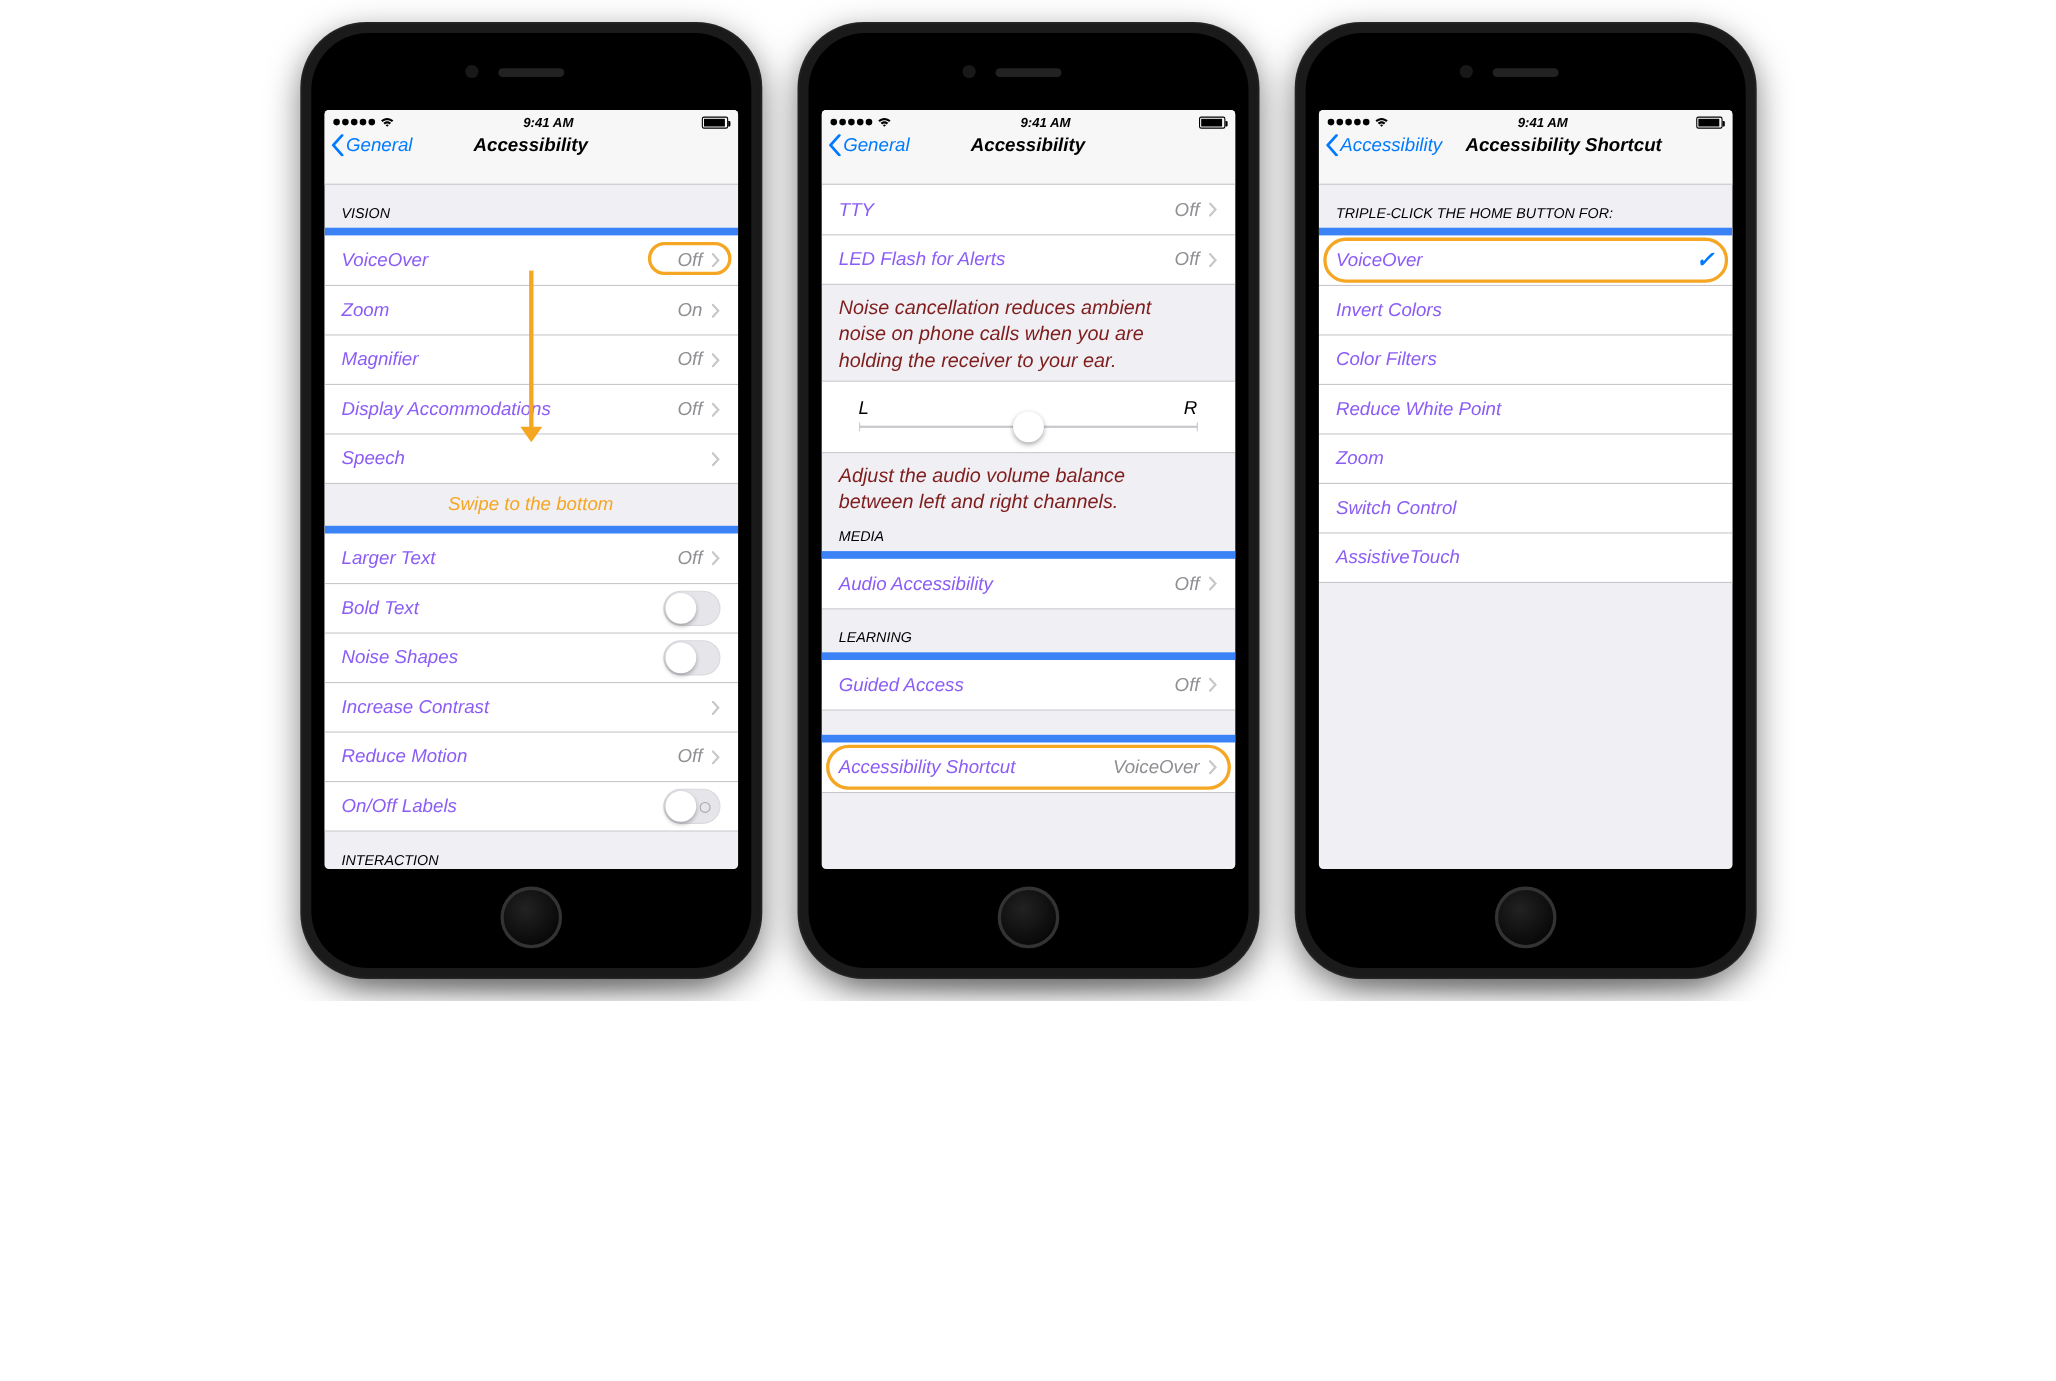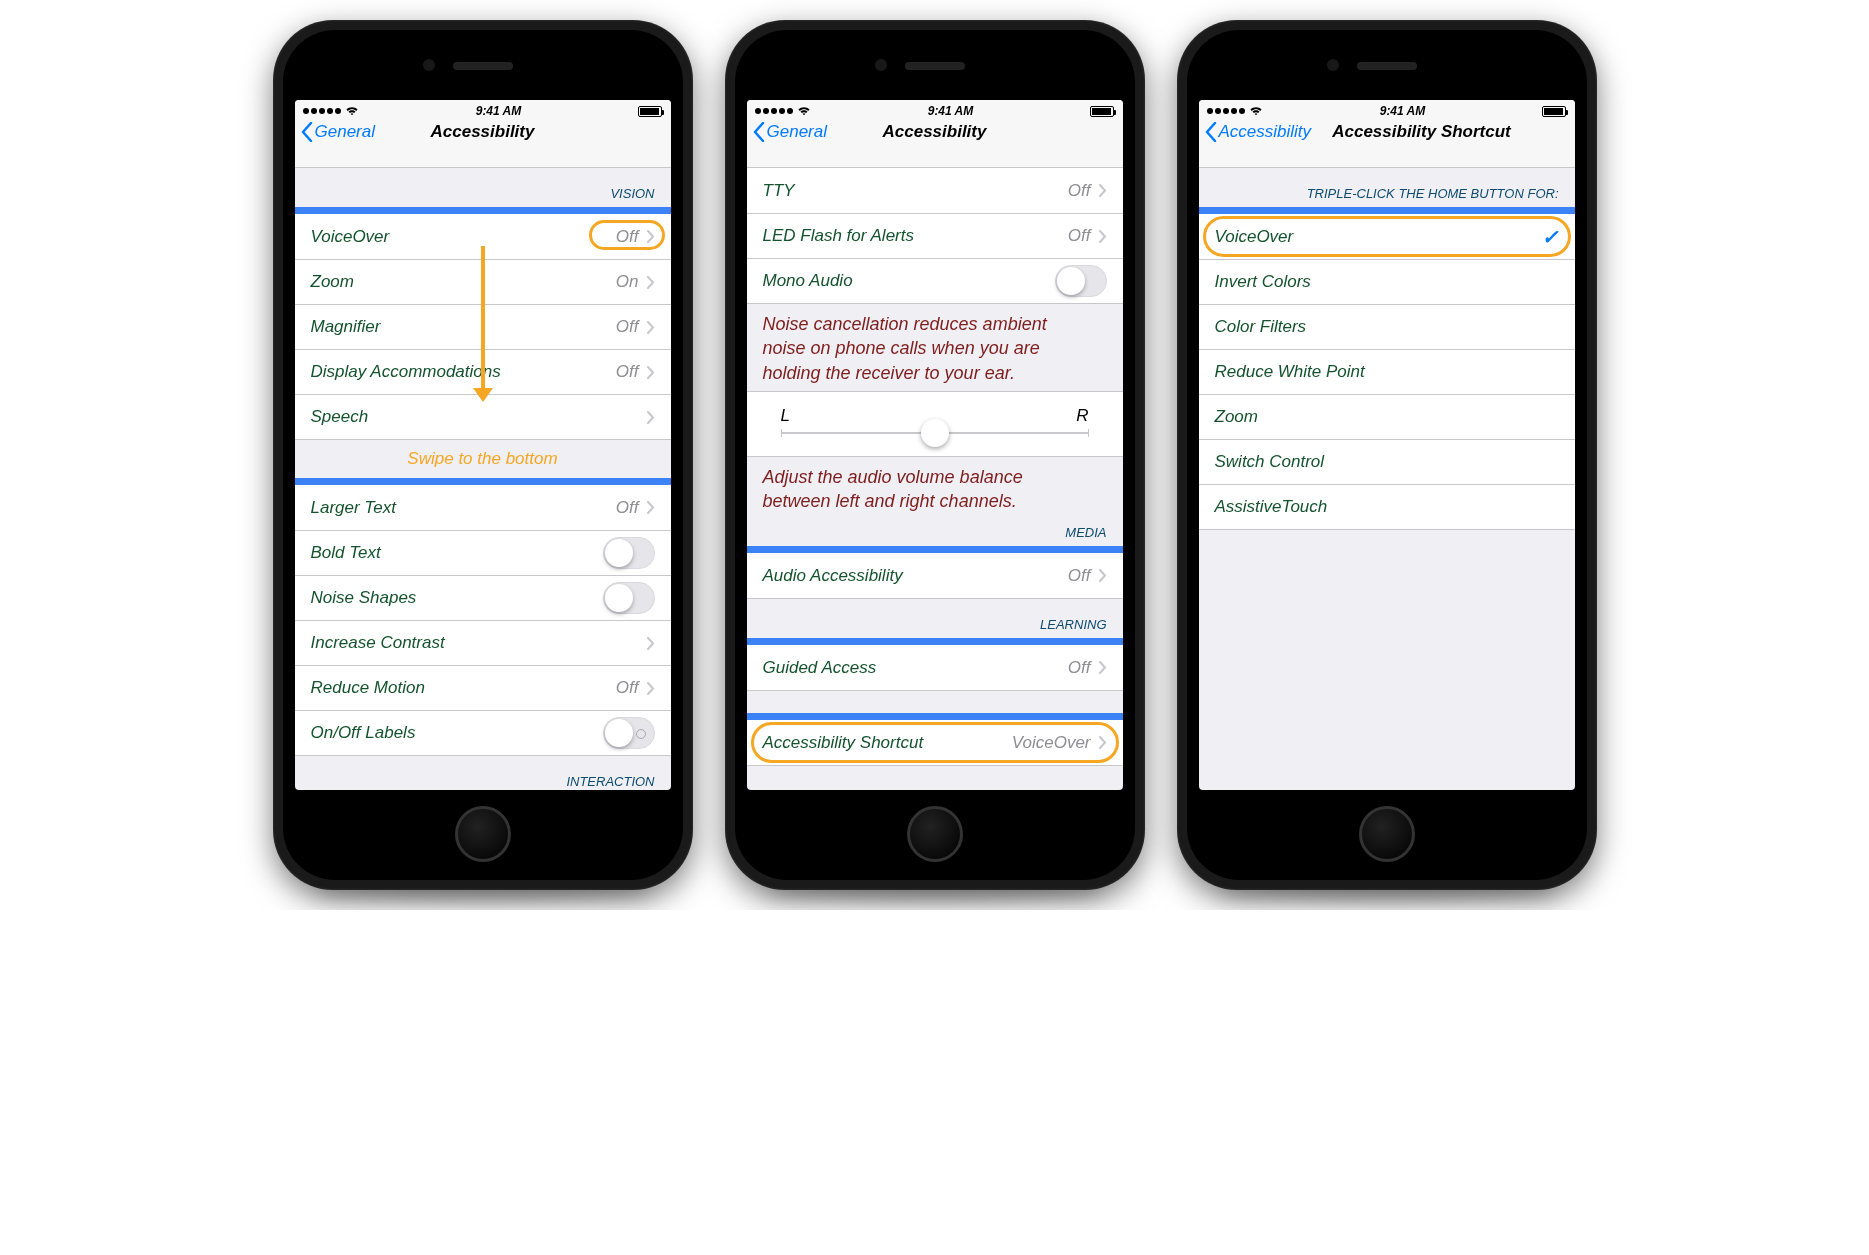--- a/index.html
+++ b/index.html
@@ -118,42 +118,41 @@
     font-size: 17px;
     font-weight: 600;
     color: #000;
   }
   .content {
     flex: 1;
     overflow: hidden;
   }
   .section-header {
     font-size: 13px;
-    color: #0c4a6e;
+    color: #000000;
     padding: 18px 16px 6px 16px;
     text-transform: uppercase;
-    text-align: right;
   }
   .section-footer {
     font-size: 18px;
     color: #7f1d1d;
     padding: 8px 31px 6px 16px;
     line-height: 1.35;
   }
   .group { background: #fff; border-top: 7px solid #3b82f6; border-bottom: 1px solid #c8c7cc; }
   .row {
     min-height: 45px;
     display: flex;
     align-items: center;
     padding: 0 16px;
     border-top: 1px solid #c8c7cc;
     position: relative;
   }
   .row:first-child { border-top: none; }
-  .row-label { flex: 1; font-size: 17px; color: #14532d; }
+  .row-label { flex: 1; font-size: 17px; color: #8b5cf6; }
   .row-value { font-size: 17px; color: #8e8e93; margin-right: 8px; }
   .chev-right {
     width: 8px; height: 13px;
     color: #c7c7cc;
   }
   .toggle {
     width: 52px; height: 32px; border-radius: 16px; background: #e5e5ea; position: relative; border: 1px solid #d9d9de;
   }
   .toggle.on { background: #4cd964; border-color: #4cd964; }
   .knob {
@@ -390,26 +389,20 @@
                 <path d="M1 1l5 5.5L1 12" stroke="#c7c7cc" stroke-width="2" fill="none" stroke-linecap="round"></path>
               </svg>
           </div>
           <div class="row">
             <div class="row-label">LED Flash for Alerts</div>
             <div class="row-value">Off</div>
             <svg class="chev-right" viewBox="0 0 8 13">
                 <path d="M1 1l5 5.5L1 12" stroke="#c7c7cc" stroke-width="2" fill="none" stroke-linecap="round"></path>
               </svg>
           </div>
-          <div class="row">
-            <div class="row-label">Mono Audio</div>
-            <div class="toggle">
-                <div class="knob"></div>
-              </div>
-          </div>
         </div>
         <div class="section-footer">Noise cancellation reduces ambient noise on phone calls when you are holding the receiver to your ear.</div>
         <div class="slider-wrap">
           <div class="slider-labels">
             <span>L</span>
             <span>R</span>
           </div>
           <div class="slider-track">
             <div class="tick l"></div>
               <div class="tick r"></div>

